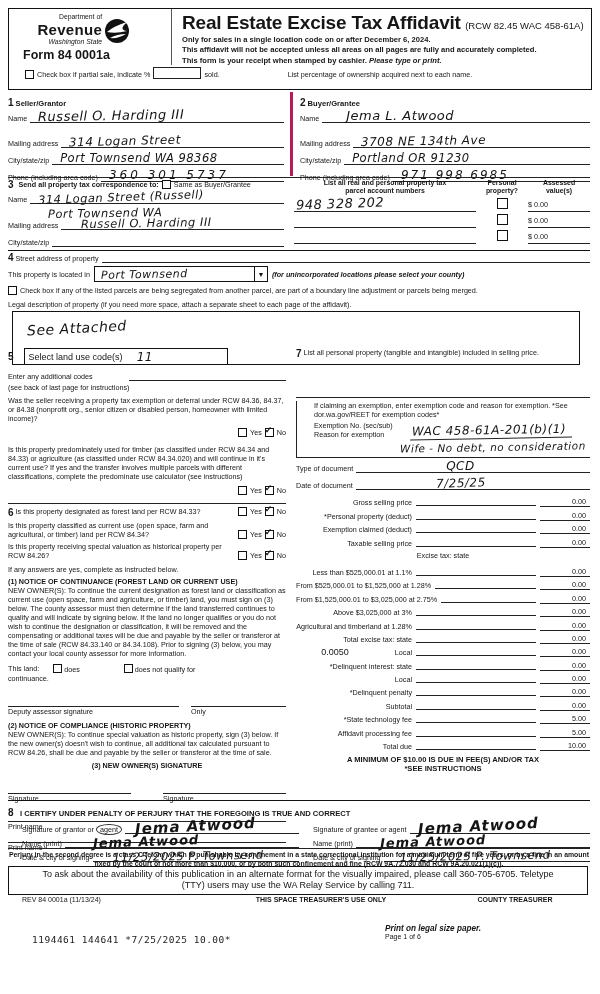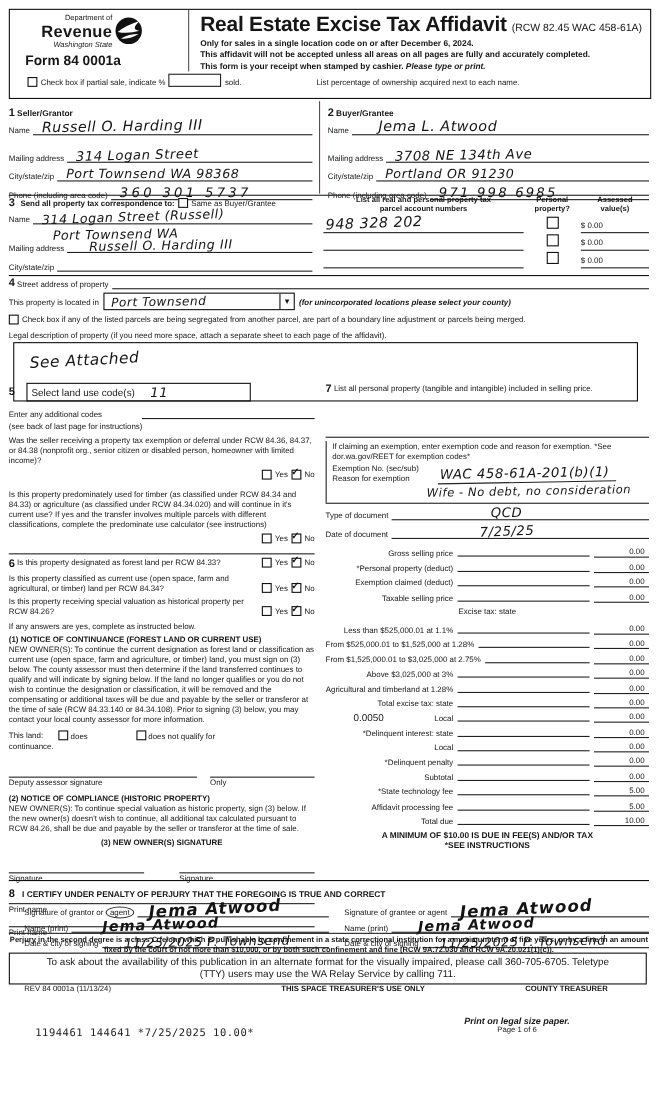--- a/index.html
+++ b/index.html
@@ -33,21 +33,21 @@
   .taxrow .tv{width:46px;text-align:right;border-bottom:1px solid #222;padding-right:4px;}
   .sigline{border-bottom:1px solid #222;height:11px;position:relative;}
   .cursive{font-family:"DejaVu Sans", sans-serif;font-style:italic;font-weight:bold;letter-spacing:1px;}
 </style>
 </head>
 <body>
 
 <div class="abs" style="left:8px;top:8px;width:582px;height:80px;border:1.6px solid #111;">
   <div style="display:flex;height:56px;">
     <div style="width:148px;padding:4px 0 0 14px;border-right:1px solid #555;">
-      <div style="display:flex;align-items:flex-start;">
+      <div style="display:flex;align-items:center;">
         <div style="text-align:right;margin-left:8px;">
           <div class="xs" style="margin-left:28px;">Department of</div>
           <div class="b" style="font-size:15px;letter-spacing:.3px;">Revenue</div>
           <div class="xs i">Washington State</div>
         </div>
         <svg width="26" height="26" viewBox="0 0 26 26" style="margin:2px 0 0 2px;">
           <circle cx="13" cy="13" r="12" fill="#111"></circle>
           <path d="M3 14 Q10 8 23 4 Q14 12 23 13 Q12 16 3 14 Z" fill="#fff"></path>
           <path d="M6 20 Q13 16 22 16 Q14 21 6 20 Z" fill="#fff"></path>
         </svg>
@@ -96,21 +96,21 @@
           <span class="hw hwline" style="font-size:11.5px;">Port Townsend WA 98368</span>
         </span>
       </div>
     <div class="fl">
         <span class="lbl">Phone (including area code)</span>
       <span class="line">
           <span class="hw hwline" style="font-size:12px;letter-spacing:3px;">360 301 5737</span>
         </span>
       </div>
   </div>
-  <div style="flex:1;border-left:1px solid #be185d;padding-left:7px;">
+  <div style="flex:1;border-left:3px solid #be185d;padding-left:7px;">
     <div><span class="secnum">2</span><span class="b" style="font-size:7.6px;">Buyer/Grantee</span></div>
     <div class="fl" style="margin-top:2px;">
         <span class="lbl">Name</span>
       <span class="line">
           <span class="hw hwline" style="font-size:13px;left:24px;">Jema L. Atwood</span>
         </span>
       </div>
     <div class="fl" style="margin-top:14px;">
         <span class="lbl">Mailing address</span>
       <span class="line">
@@ -325,21 +325,21 @@
     </div>
   </div>
 
   <div style="flex:1;padding-left:2px;">
     <div style="display:flex;align-items:flex-start;">
       <span class="secnum">7</span>
       <span class="sm">List all personal property (tangible and intangible) included in selling price.</span>
     </div>
 
     <div class="hr1" style="margin-top:38px;"></div>
-    <div style="border-left:1px solid #222;padding-left:5px;">
+    <div style="border-left:1px solid #222;padding-left:17px;">
       <div class="sm" style="margin-top:3px;">If claiming an exemption, enter exemption code and reason for exemption. *See dor.wa.gov/REET for exemption codes*</div>
       <div style="position:relative;">
         <div class="sm" style="margin-top:2px;">Exemption No. (sec/sub)</div>
         <div class="sm">Reason for exemption</div>
         <span class="hw" style="position:absolute;left:96px;top:2px;font-size:12px;border-bottom:1px solid #222;padding:0 6px 1px 2px;transform:rotate(-1deg);">WAC 458-61A-201(b)(1)</span>
         <span class="hw" style="position:absolute;left:86px;top:20px;font-size:10.5px;transform:rotate(-1deg);">Wife - No debt, no consideration</span>
       </div>
       <div style="height:18px;"></div>
     </div>
     <div class="hr1"></div>
@@ -517,16 +517,16 @@
 </div>
 
 <div class="abs" style="left:8px;top:896px;width:582px;display:flex;font-size:7px;">
   <div style="width:180px;padding-left:14px;">REV 84 0001a (11/13/24)</div>
   <div class="b" style="flex:1;text-align:center;">THIS SPACE TREASURER'S USE ONLY</div>
   <div class="b" style="width:150px;text-align:center;">COUNTY TREASURER</div>
 </div>
 
 <div class="abs" style="left:32px;top:934px;font-family:'DejaVu Sans Mono', monospace;font-size:9.5px;letter-spacing:.5px;color:#222;">1194461 144641 *7/25/2025 10.00*</div>
 
-<div class="abs" style="left:375px;top:924px;width:190px;text-align:center;">
+<div class="abs" style="left:385px;top:924px;width:190px;text-align:left;">
   <div class="b i" style="font-size:8.2px;">Print on legal size paper.</div>
   <div style="font-size:7px;">Page 1 of 6</div>
 </div>
 
 </body></html>

